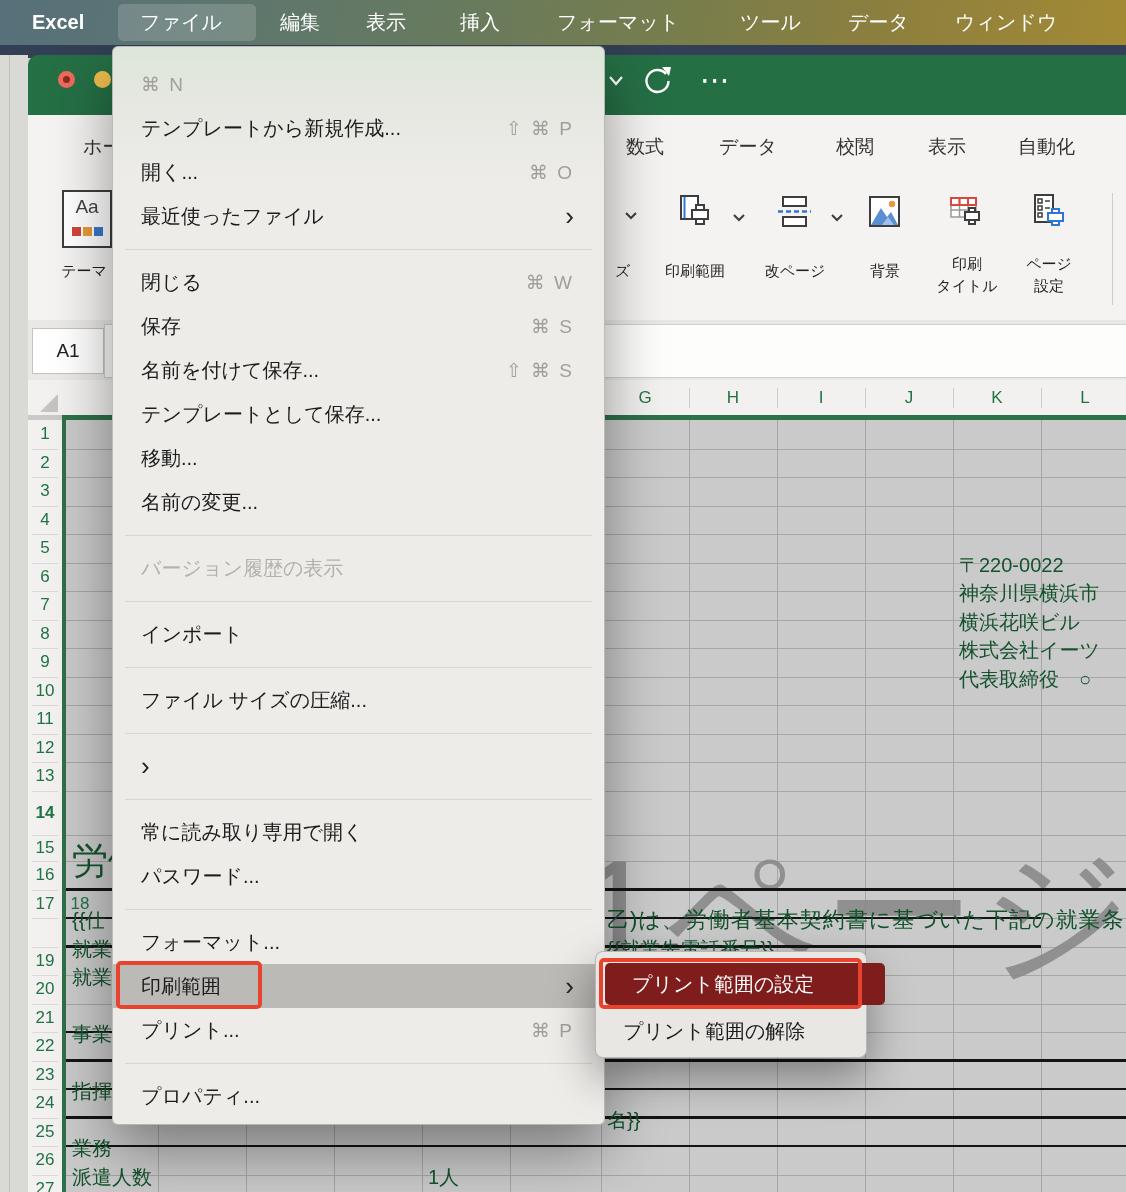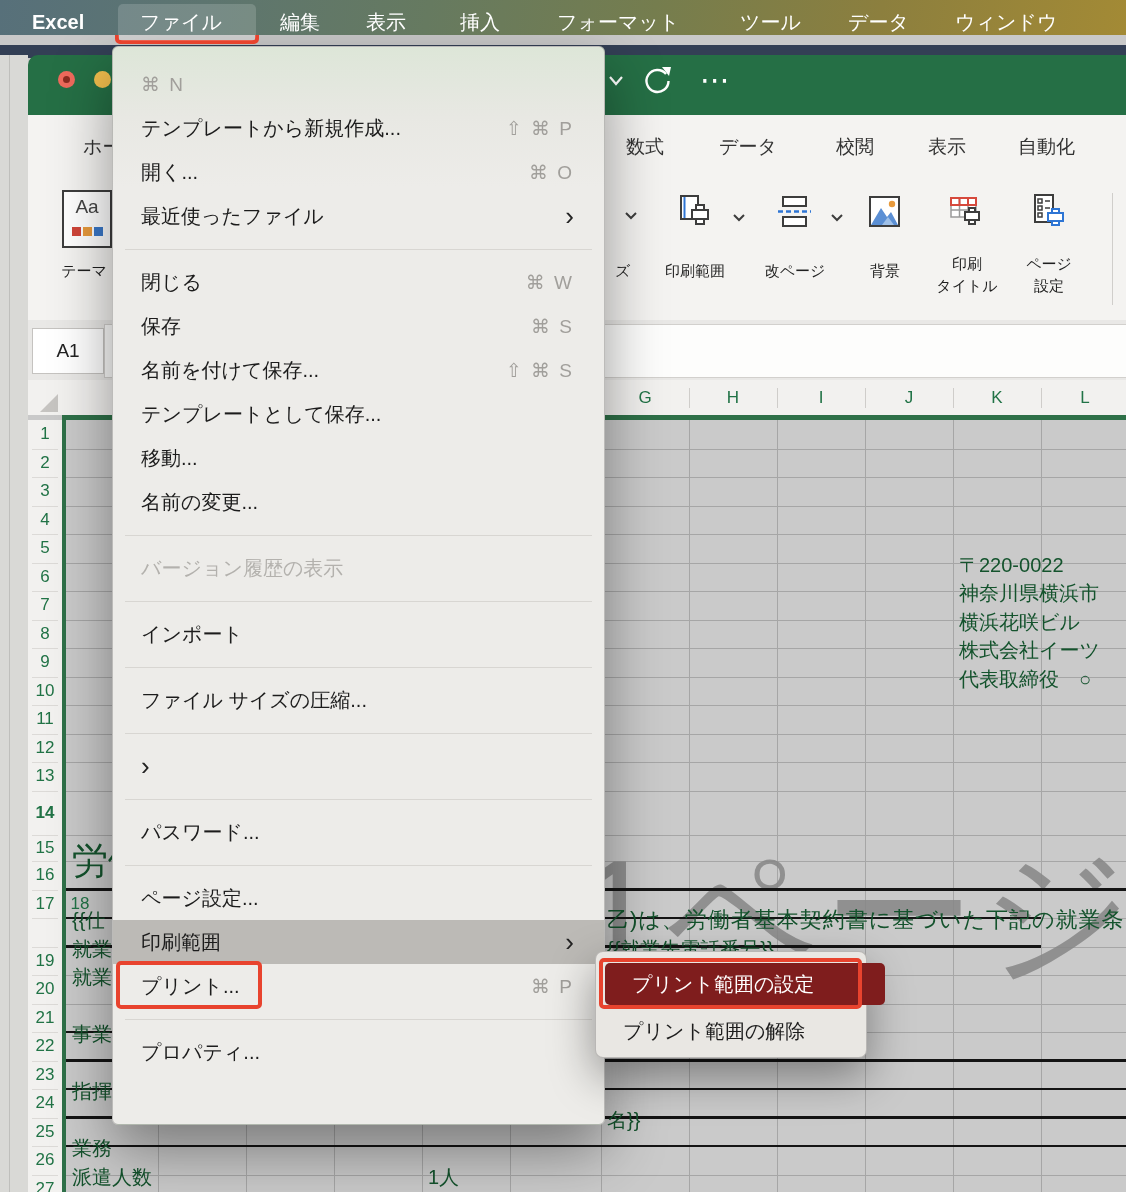--- a/index.html
+++ b/index.html
@@ -1,20 +1,20 @@
 <!DOCTYPE html>
 <html><head>
 <meta charset="utf-8">
 <style>
   html,body{margin:0;padding:0;background:#222;}
   #screen{position:relative;width:1126px;height:1192px;overflow:hidden;
     font-family:"Liberation Sans","DejaVu Sans",sans-serif;background:#c9c9c9;}
   .abs{position:absolute;}
   
-  #menubar{left:0;top:0;width:1126px;height:35px;z-index:13;
+  #menubar{left:0;top:0;width:1126px;height:45px;z-index:13;
     background:linear-gradient(100deg,#57707a 0%,#5d7570 18%,#667a60 38%,#757d4e 58%,#8c7f3e 78%,#a38a35 100%);}
   .mb-item{position:absolute;top:0;height:45px;line-height:45px;color:#fff;font-size:20px;font-weight:500;white-space:nowrap;}
   .mb-app{font-weight:700;}
   #mb-file-hl{left:118px;top:4px;width:138px;height:37px;background:rgba(255,255,255,.16);border-radius:5px;z-index:0;}
   
   .redbox{border:4px solid #e8432e;border-radius:5px;z-index:12;pointer-events:none;}
   
   #navyband{left:0;top:45px;width:1126px;height:13px;background:#333f55;z-index:1;}
   #leftstrip{left:0;top:55px;width:28px;height:1137px;background:#d9d9d6;z-index:2;}
   #leftstrip .vline{position:absolute;left:9px;top:0;width:1px;height:100%;background:#bfbfbc;}
@@ -376,25 +376,28 @@
       <div class="msep"></div>
       <div class="mi">
         <span class="lbl">ファイル サイズの圧縮...</span>
       </div>
       <div class="msep"></div>
       <div class="mi">
         <span class="mc">›</span>
       </div>
       <div class="msep"></div>
       <div class="mi">
+        <span class="lbl">常に読み取り専用で開く</span>
+      </div>
+      <div class="mi">
         <span class="lbl">パスワード...</span>
       </div>
       <div class="msep"></div>
       <div class="mi">
-        <span class="lbl">ページ設定...</span>
+        <span class="lbl">フォーマット...</span>
       </div>
       <div class="mi hl">
         <span class="lbl">印刷範囲</span>
         <span class="mc">›</span>
       </div>
       <div class="mi">
         <span class="lbl">プリント...</span>
         <span class="ms">⌘ P</span>
       </div>
       <div class="msep"></div>

